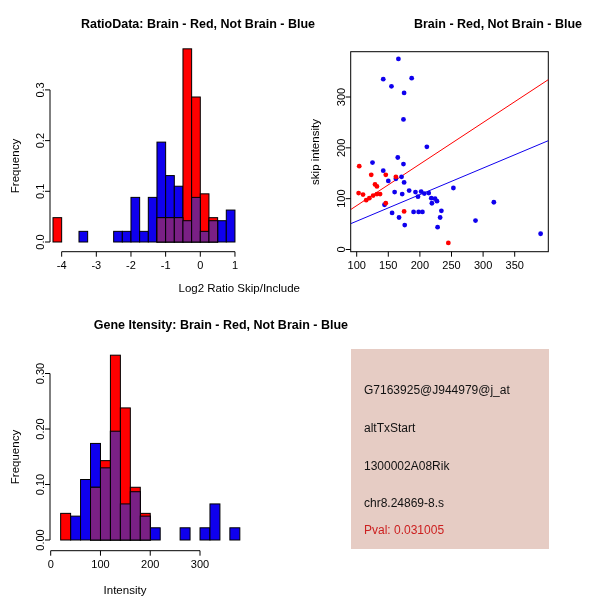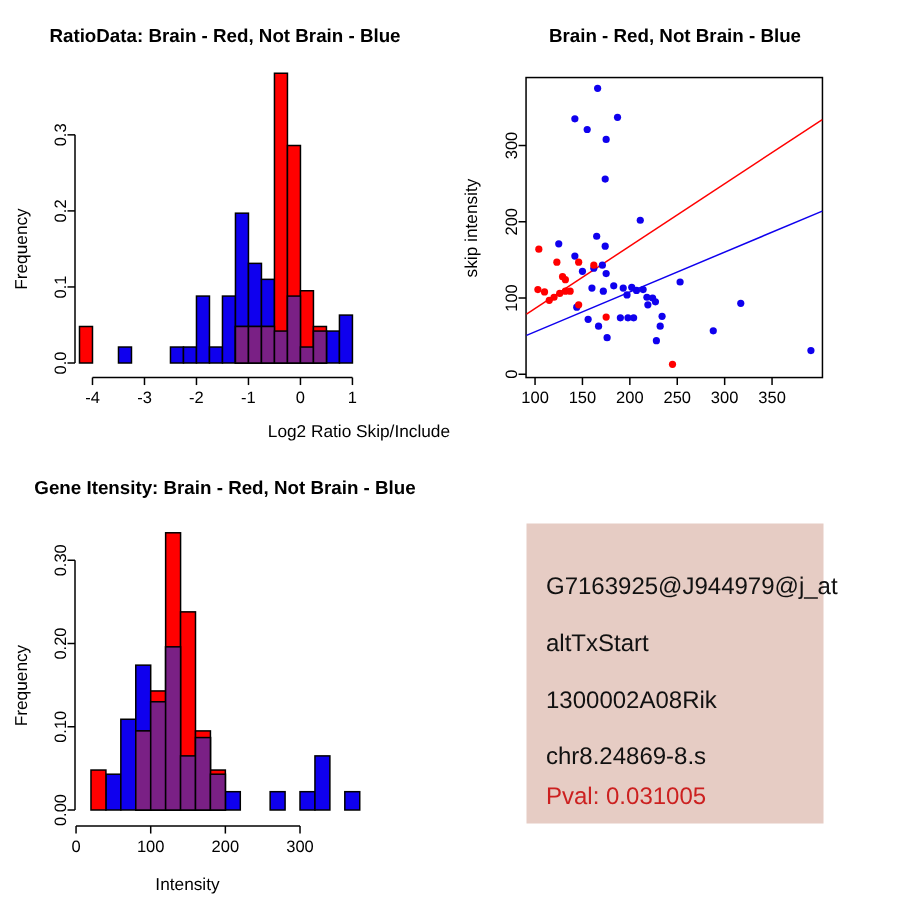--- a/index.html
+++ b/index.html
@@ -1,24 +1,24 @@
 <!DOCTYPE html>
 <html><head>
 <meta charset="utf-8">
 <style>
   html,body{margin:0;padding:0;background:#ffffff;}
   #canvas{position:relative;width:600px;height:600px;background:#ffffff;overflow:hidden;
           font-family:"Liberation Sans",sans-serif;}
   #plot-svg{position:absolute;left:0;top:0;}
-  .title{position:absolute;font-weight:bold;font-size:12.5px;color:#000;text-align:center;white-space:nowrap;}
+  .title{position:absolute;font-weight:bold;font-size:12.5px;color:#000;text-align:center;white-space:nowrap;padding-left:48px;}
   .axis-label{position:absolute;font-size:11.5px;color:#000;text-align:center;white-space:nowrap;}
   .axis-label-v{position:absolute;font-size:11.5px;color:#000;white-space:nowrap;
                 transform:translate(-50%,-50%) rotate(-90deg);}
   #info-box{position:absolute;left:351px;top:349px;width:198px;height:200px;}
-  .info-line{position:absolute;left:13px;font-size:16px;color:#111;white-space:nowrap;}
+  .info-line{position:absolute;left:13px;font-size:12px;color:#111;white-space:nowrap;}
   .pval{color:#CC2020;}
   svg text{font-family:"Liberation Sans",sans-serif;font-size:11px;fill:#000;}
 </style>
 </head>
 <body>
 
 <div id="canvas">
   <svg id="plot-svg" width="600" height="600">
       <g>
         <line x1="50" y1="242" x2="50" y2="89.9" stroke="#000000" stroke-width="1"></line>
@@ -207,21 +207,21 @@
           <rect x="110.424" y="431.22" width="9.953999999999994" height="108.77999999999997" fill="#7A2085" stroke="#000" stroke-width="1"></rect>
           <rect x="120.378" y="503.925" width="9.953999999999994" height="36.07499999999999" fill="#7A2085" stroke="#000" stroke-width="1"></rect>
           <rect x="130.332" y="491.71500000000003" width="9.954000000000008" height="48.28499999999997" fill="#7A2085" stroke="#000" stroke-width="1"></rect>
           <rect x="140.286" y="516.135" width="9.954000000000008" height="23.86500000000001" fill="#7A2085" stroke="#000" stroke-width="1"></rect>
         </g>
       </g>
     </svg>
 
   <div class="title" style="left:0;top:17px;width:300px;">RatioData: Brain - Red, Not Brain - Blue</div>
   <div class="title" style="left:300px;top:17px;width:300px;">Brain - Red, Not Brain - Blue</div>
-  <div class="title" style="left:0;top:318px;width:300px;">Gene Itensity: Brain - Red, Not Brain - Blue</div>
+  <div class="title" style="left:0;top:318px;width:300px;text-align:right;">Gene Itensity: Brain - Red, Not Brain - Blue</div>
 
   <div class="axis-label" style="left:0;top:282px;width:300px;text-align:right;">Log2 Ratio Skip/Include</div>
   <div class="axis-label-v" style="left:15px;top:166px;">Frequency</div>
 
   <div class="axis-label-v" style="left:315px;top:152px;">skip intensity</div>
 
   <div class="axis-label" style="left:0;top:584px;width:250px;">Intensity</div>
   <div class="axis-label-v" style="left:15px;top:457px;">Frequency</div>
 
   <div id="info-box" style="background: rgb(230, 204, 196);">

